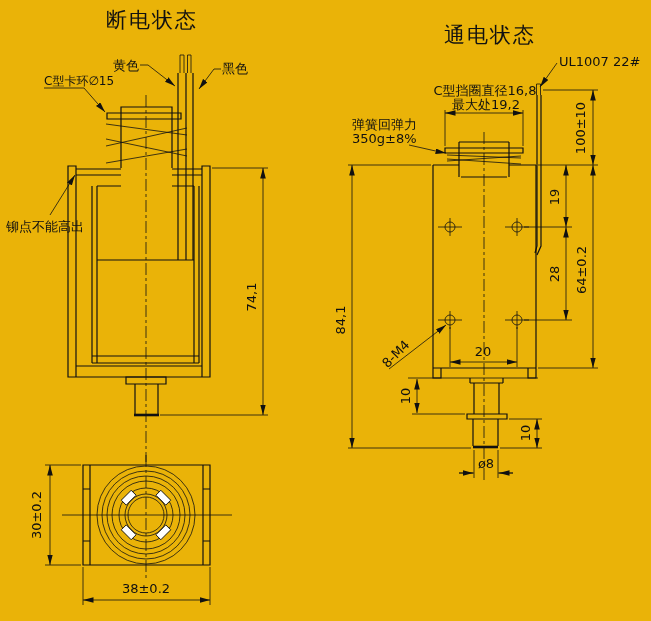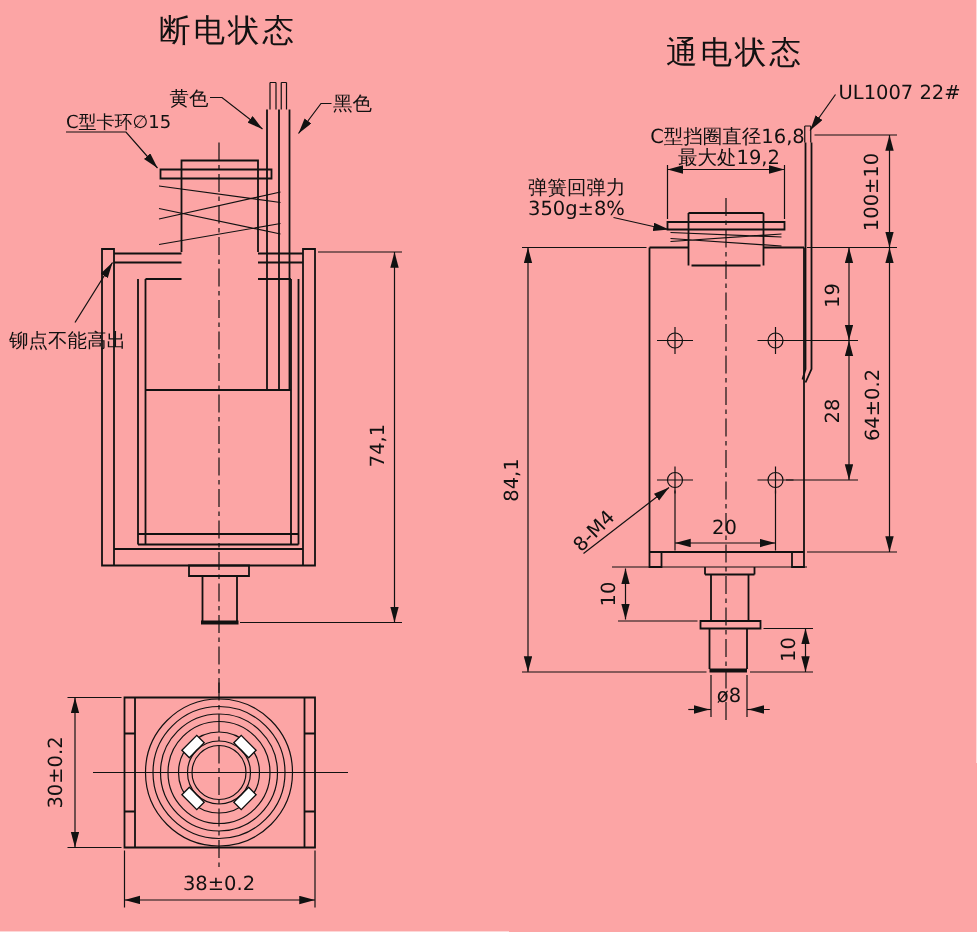--- a/index.html
+++ b/index.html
@@ -1,16 +1,16 @@
 <!DOCTYPE html>
 <html><head>
 <meta charset="utf-8">
 <style>
   html,body{margin:0;padding:0;background:#ffffff;}
-  .sheet{position:relative;width:651px;height:621px;background:#fca5a5;overflow:hidden;
+  .sheet{position:relative;width:651px;height:621px;background:#eab308;overflow:hidden;
          font-family:"DejaVu Sans",sans-serif;}
   svg{position:absolute;left:0;top:0;}
   svg text{fill:#111;font-family:"DejaVu Sans",sans-serif;}
   .title{font-size:21px;letter-spacing:2px;}
   .lbl{font-size:13px;}
   .dim{font-size:13px;}
   .outline{stroke:#111;stroke-width:1.2;fill:none;}
   .thin{stroke:#111;stroke-width:0.8;fill:none;}
   .bold{stroke:#111;stroke-width:2.6;fill:none;}
   .cl{stroke:#111;stroke-width:0.8;fill:none;stroke-dasharray:12 3 3 3;}

